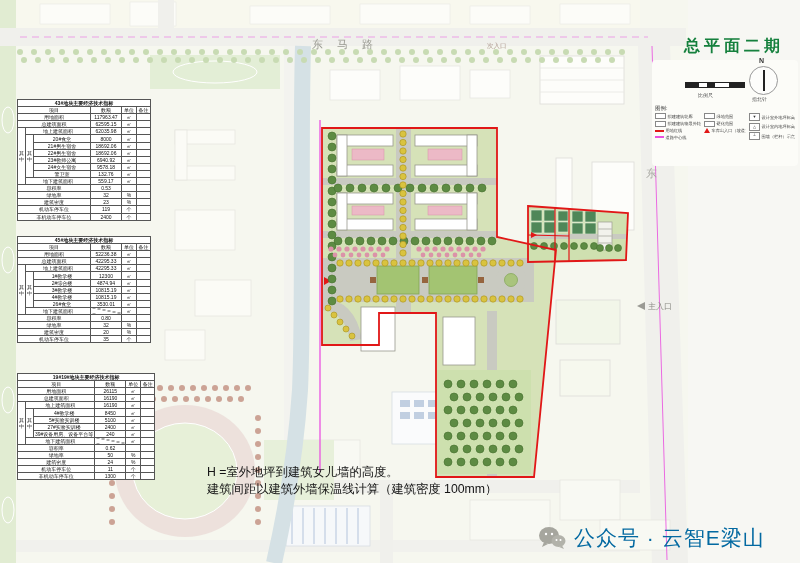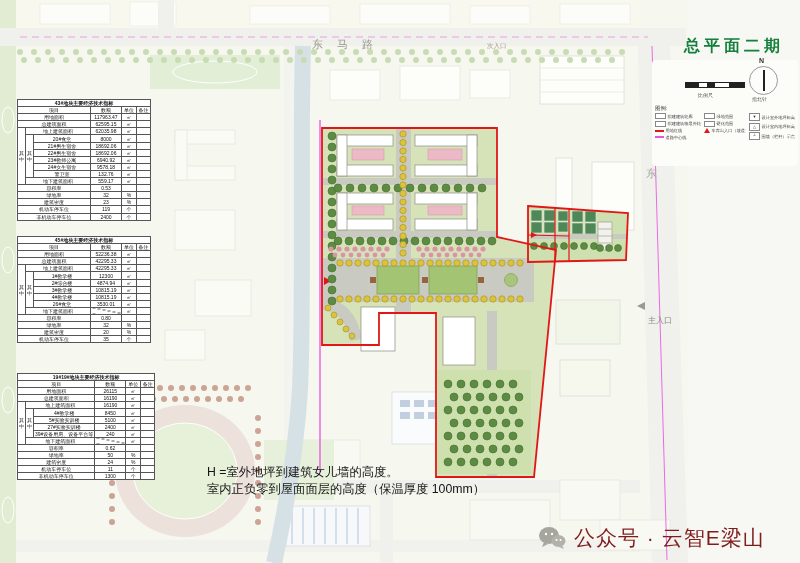--- a/index.html
+++ b/index.html
@@ -44,31 +44,31 @@
   .sw-tri{width:0;height:0;border-left:3.5px solid transparent;border-right:3.5px solid transparent;
           border-bottom:5px solid #e11717;}
   .sw-mark{width:9px;height:6px;border:0.5px solid #888;background:#fff;font-size:4px;
            text-align:center;line-height:6px;color:#333;}
 
   
   .maplabel{position:absolute;color:#9a9a92;}
   #road-top-label{left:312px;top:31px;font-size:11px;letter-spacing:14px;}
   #secondary-entrance-label{left:487px;top:36px;font-size:6.5px;color:#a89288;}
   #road-right-label{left:646px;top:160px;font-size:11px;color:#a8a8a2;}
-  #main-entrance-label{left:648px;top:309px;font-size:8px;color:#8a8a84;}
+  #main-entrance-label{left:648px;top:295px;font-size:8px;color:#8a8a84;}
   #main-entrance-arrow{position:absolute;left:637px;top:296px;width:0;height:0;
       border-top:4px solid transparent;border-bottom:4px solid transparent;border-right:8px solid #9a9a94;}
 
   
   #notes{position:absolute;left:207px;top:458px;width:592px;font-size:12.3px;
          line-height:17px;color:#141414;}
 
   
   #watermark{position:absolute;left:538px;top:518px;display:flex;align-items:center;gap:8px;
-             color:#7f1d1d;font-size:21px;letter-spacing:1px;}
+             color:#0369a1;font-size:21px;letter-spacing:1px;}
 </style>
 </head>
 <body>
 
 <svg id="map-svg" width="800" height="563" viewBox="0 0 800 563">
 
   <g>
     <rect x="0" y="0" width="800" height="563" fill="#eef0e2"></rect>
     <rect x="0" y="0" width="16" height="563" fill="#c9dcae"></rect>
     <ellipse cx="8" cy="120" rx="6" ry="13" fill="none" stroke="#fff" stroke-width="1"></ellipse>
@@ -963,21 +963,21 @@
       </div>
       <div class="litem">
         <span class="sw sw-mark">┴</span>
         <span>围墙（栏杆）示意</span>
       </div>
     </div>
   </div>
 
 <div class="ov" id="notes">
     <div>H =室外地坪到建筑女儿墙的高度。</div>
-    <div>室内正负零到屋面面层的高度（保温厚度 100mm）</div>
+    <div>建筑间距以建筑外墙保温线计算（建筑密度 100mm）</div>
   </div>
 
 <div class="ov" id="watermark">
   <svg width="28" height="24" viewBox="0 0 28 24">
     <ellipse cx="11" cy="9.5" rx="10" ry="8.5" fill="#a6a69e"></ellipse>
     <path d="M6,16 L4,21 L10,18 Z" fill="#a6a69e"></path>
     <ellipse cx="20.5" cy="15" rx="7" ry="6" fill="#b2b2aa"></ellipse>
     <path d="M24,19.5 L26,23 L21,21 Z" fill="#b2b2aa"></path>
     <circle cx="8" cy="8" r="1.2" fill="#fff"></circle>
       <circle cx="14" cy="8" r="1.2" fill="#fff"></circle>

